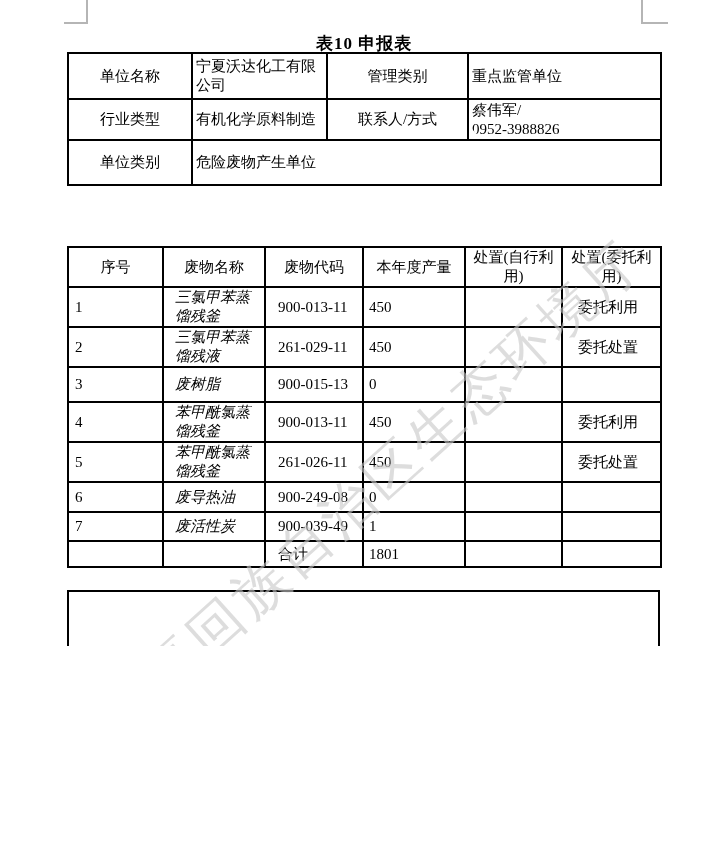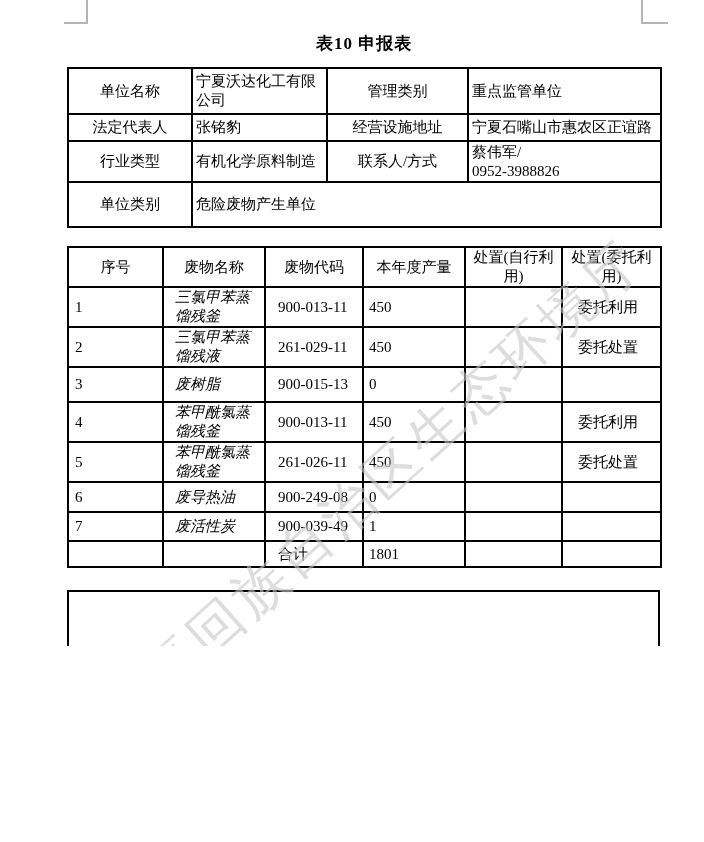--- a/index.html
+++ b/index.html
@@ -15,28 +15,28 @@
     border-left:2px solid #b5b5b5;border-bottom:2px solid #b5b5b5;}
 
   .title{position:absolute;left:68px;top:32px;width:592px;text-align:center;
     font-size:17px;font-weight:bold;letter-spacing:1px;}
 
   table{border-collapse:collapse;table-layout:fixed;position:absolute;left:67px;background:transparent;}
   td{border:2px solid #000;font-size:15px;line-height:19px;vertical-align:middle;
     overflow:hidden;padding:0;word-break:break-all;}
 
   
-  .info{top:67px;width:593px;padding-left:28px;}
+  .info{top:52px;width:593px;padding-left:28px;}
   .info td.lbl{text-align:center;}
   .info td.val{text-align:left;padding-left:3px;padding-right:2px;}
   .info tr.r1 td{height:46px;}
   .info tr.r2 td{height:27px;}
   .info tr.r3 td{height:41px;}
   .info tr.r4 td{height:45px;}
-  .pre{white-space:pre-line;}
+  .pre{white-space:pre-line;border-radius:20px;}
 
   
   .waste{top:246px;width:593px;border-radius:17px;}
   .waste tr.hdr td{text-align:center;padding:0 2px;}
   .waste td.c0{padding-left:6px;}
   .waste td.c1{padding-left:11px;padding-right:2px;font-style:italic;}
   .waste td.c2{padding-left:12px;}
   .waste td.c3{padding-left:5px;}
   .waste td.c4,.waste td.c5{padding-left:15px;}
   .waste tr.hdr td{height:37px;}
@@ -72,26 +72,20 @@
         <col style="width:135px">
         <col style="width:141px">
         <col style="width:193px">
       </colgroup>
     <tbody>
         <tr class="r1">
       <td class="lbl">单位名称</td>
       <td class="val">宁夏沃达化工有限公司</td>
       <td class="lbl">管理类别</td>
       <td class="val">重点监管单位</td>
-    </tr>
-    <tr class="r2">
-      <td class="lbl">法定代表人</td>
-      <td class="val">张铭豹</td>
-      <td class="lbl">经营设施地址</td>
-      <td class="val">宁夏石嘴山市惠农区正谊路</td>
     </tr>
     <tr class="r3">
       <td class="lbl">行业类型</td>
       <td class="val">有机化学原料制造</td>
       <td class="lbl">联系人/方式</td>
       <td class="val pre">蔡伟军/
 0952-3988826</td>
     </tr>
     <tr class="r4">
       <td class="lbl">单位类别</td>

